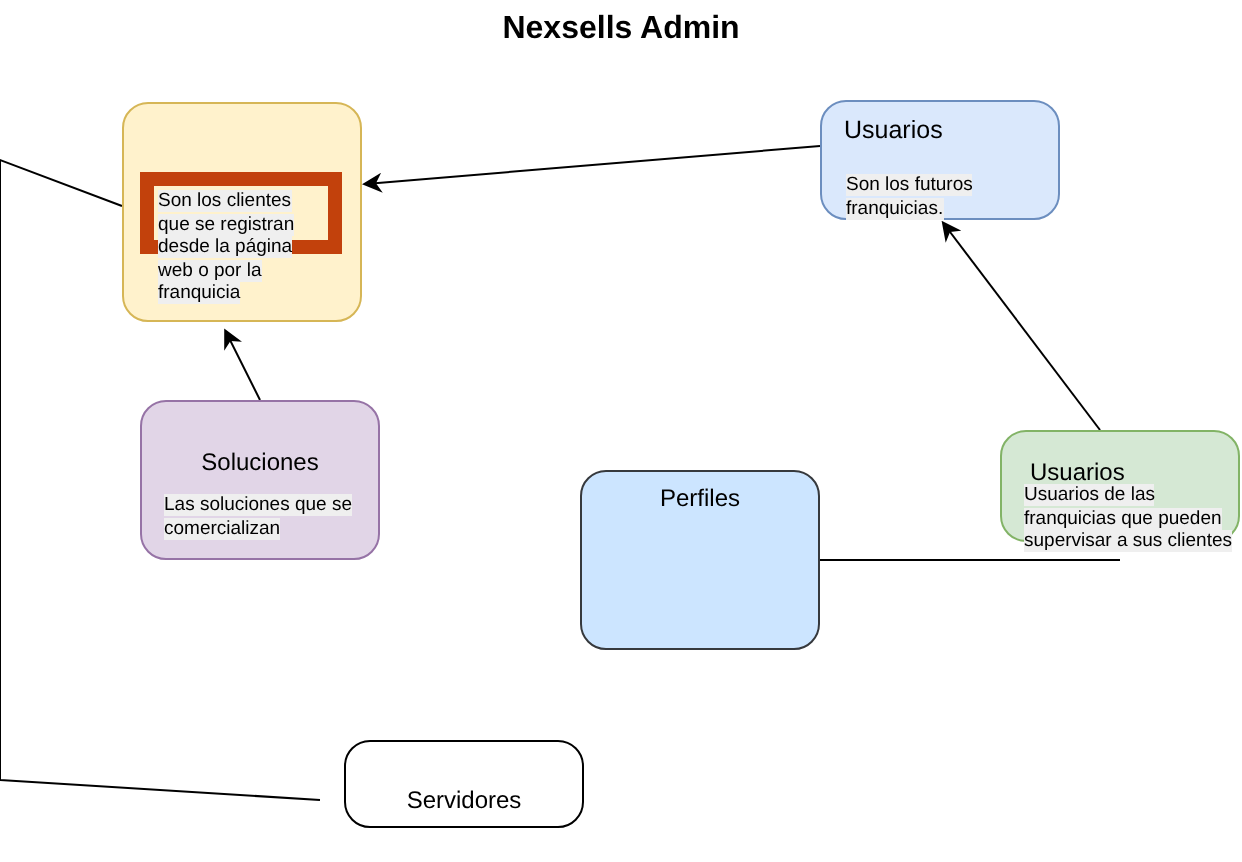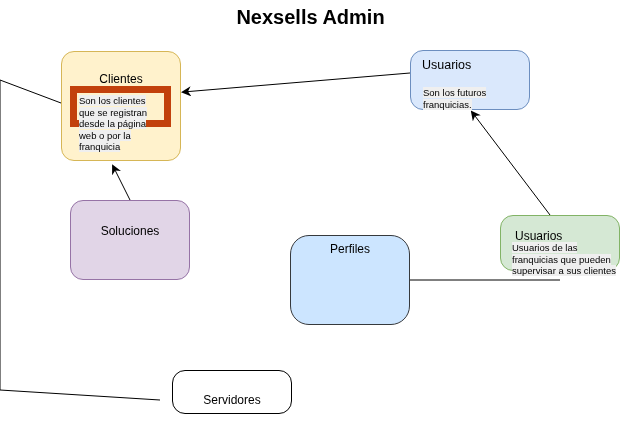--- a/index.html
+++ b/index.html
@@ -1,32 +1,32 @@
 <!DOCTYPE html>
 <html><head>
 <meta charset="utf-8">
 <style>
   html, body { margin: 0; padding: 0; background: #ffffff; }
   body { width: 621px; height: 431px; position: relative; overflow: hidden; font-family: "Liberation Sans", "DejaVu Sans", sans-serif; color: #000; }
-  .title { position: absolute; left: 0; width: 621px; top: 6px; text-align: center; font-size: 20px; font-weight: bold; }
+  .title { position: absolute; left: 0; width: 621px; top: 6px; text-align: center; font-size: 16px; font-weight: bold; }
   svg.edges { position: absolute; left: 0; top: 0; width: 621px; height: 431px; pointer-events: none; }
   .node { position: absolute; box-sizing: border-box; border-radius: 13px; border: 1px solid; }
   .node .label { position: absolute; left: 0; right: 0; text-align: center; font-size: 12px; }
   .node .desc { position: absolute; font-size: 9.5px; line-height: 11.5px; }
   .desc span { background: #efefef; }
   #clientes { left: 61px; top: 51px; width: 120px; height: 110px; background: #fff2cc; border-color: #d6b656; }
   #clientes .label { top: 20px; }
   #clientes .desc { left: 8px; top: 34px; width: 101px; border: 7px solid #c2410c; padding: 2px 1px 0 2px; box-sizing: border-box; height: 41px; overflow: visible; }
   #empresas { left: 410px; top: 50px; width: 120px; height: 60px; background: #dae8fc; border-color: #6c8ebf; }
   #empresas .label { top: 7px; text-align: left; padding-left: 11px; font-size: 12.5px; }
   #empresas .desc { left: 12px; top: 36px; width: 110px; }
   #soluciones { left: 70px; top: 200px; width: 120px; height: 80px; background: #e1d5e7; border-color: #9673a6; }
   #soluciones .label { top: 23px; }
   #soluciones .desc { left: 11px; top: 46px; width: 104px; }
-  #perfiles { left: 290px; top: 235px; width: 120px; height: 90px; background: #cce5ff; border-color: #36393d; border-radius: 19px; }
+  #perfiles { left: 290px; top: 235px; width: 120px; height: 90px; background: #cce5ff; border-color: #36393d; }
   #perfiles .label { top: 6px; }
   #perfiles .desc { left: 11px; top: 21px; width: 104px; }
   #usuarios { left: 500px; top: 215px; width: 120px; height: 56px; background: #d5e8d4; border-color: #82b366; }
   #usuarios .label { top: 13px; text-align: left; padding-left: 14px; }
   #usuarios .desc { left: 11px; top: 26px; width: 108px; }
   #servidores { left: 172px; top: 370px; width: 120px; height: 44px; background: #ffffff; border-color: #000000; }
   #servidores .label { top: 22px; }
 </style>
 </head>
 <body>
@@ -40,31 +40,31 @@
     </marker>
   </defs>
   <line x1="410" y1="73" x2="183" y2="92" stroke="#000" stroke-width="1" marker-end="url(#arr)"></line>
   <line x1="130" y1="200" x2="113" y2="166" stroke="#000" stroke-width="1" marker-end="url(#arr)"></line>
   <line x1="550" y1="215" x2="472" y2="112" stroke="#000" stroke-width="1" marker-end="url(#arr)"></line>
   <line x1="410" y1="280" x2="560" y2="280" stroke="#000" stroke-width="1"></line>
   <polyline points="160,400 0,390 0,80 61,103" fill="none" stroke="#000" stroke-width="1"></polyline>
 </svg>
 
 <div class="node" id="clientes" style="background: rgb(255, 242, 204); border-color: rgb(214, 182, 86);">
-  <div class="label">Clientes</div>
   <div class="desc"><span>Son los clientes que se registran desde la página web o por la franquicia</span></div>
 </div>
 
 <div class="node" id="empresas" style="background: rgb(218, 232, 252); border-color: rgb(108, 142, 191);">
   <div class="label">Usuarios</div>
   <div class="desc"><span>Son los futuros franquicias.</span></div>
 </div>
 
 <div class="node" id="soluciones" style="background: rgb(225, 213, 231); border-color: rgb(150, 115, 166);">
   <div class="label">Soluciones</div>
+  <div class="desc"><span>Las soluciones que se comercializan</span></div>
 </div>
 
 <div class="node" id="perfiles" style="background: rgb(204, 229, 255); border-color: rgb(54, 57, 61);">
   <div class="label">Perfiles</div>
 </div>
 
 <div class="node" id="usuarios" style="background: rgb(213, 232, 212); border-color: rgb(130, 179, 102);">
   <div class="label">Usuarios</div>
   <div class="desc"><span>Usuarios de las franquicias que pueden supervisar a sus clientes</span></div>
 </div>

